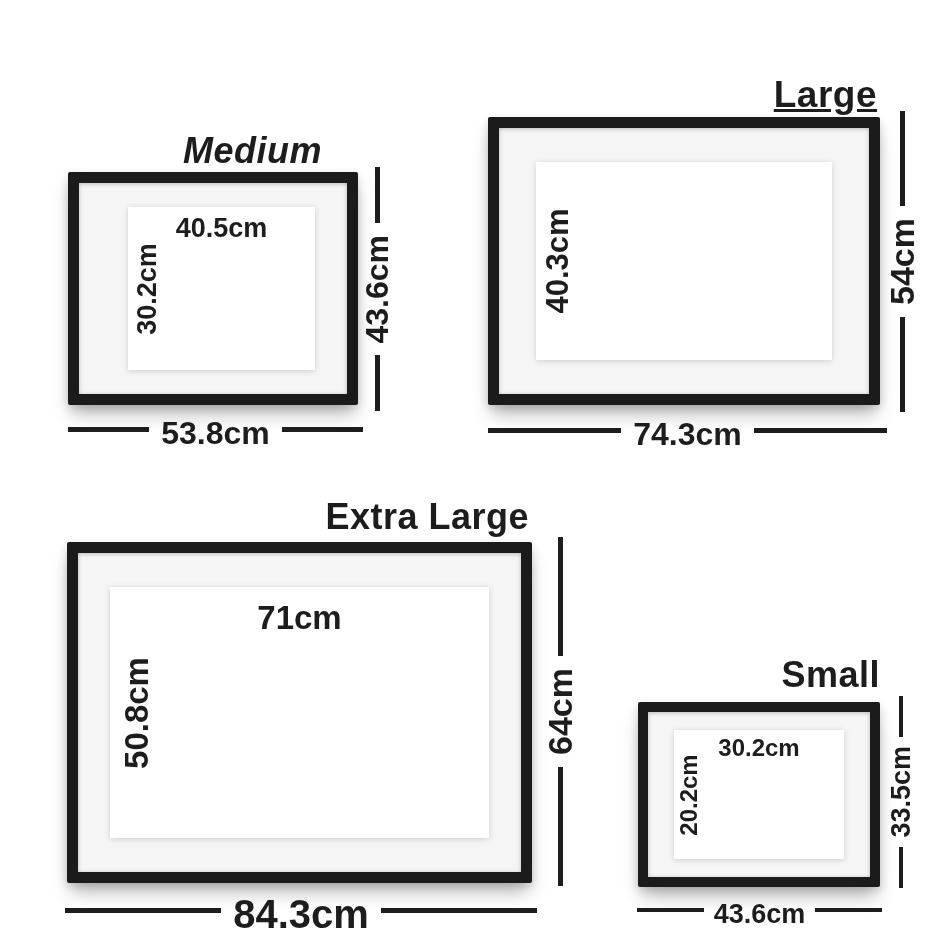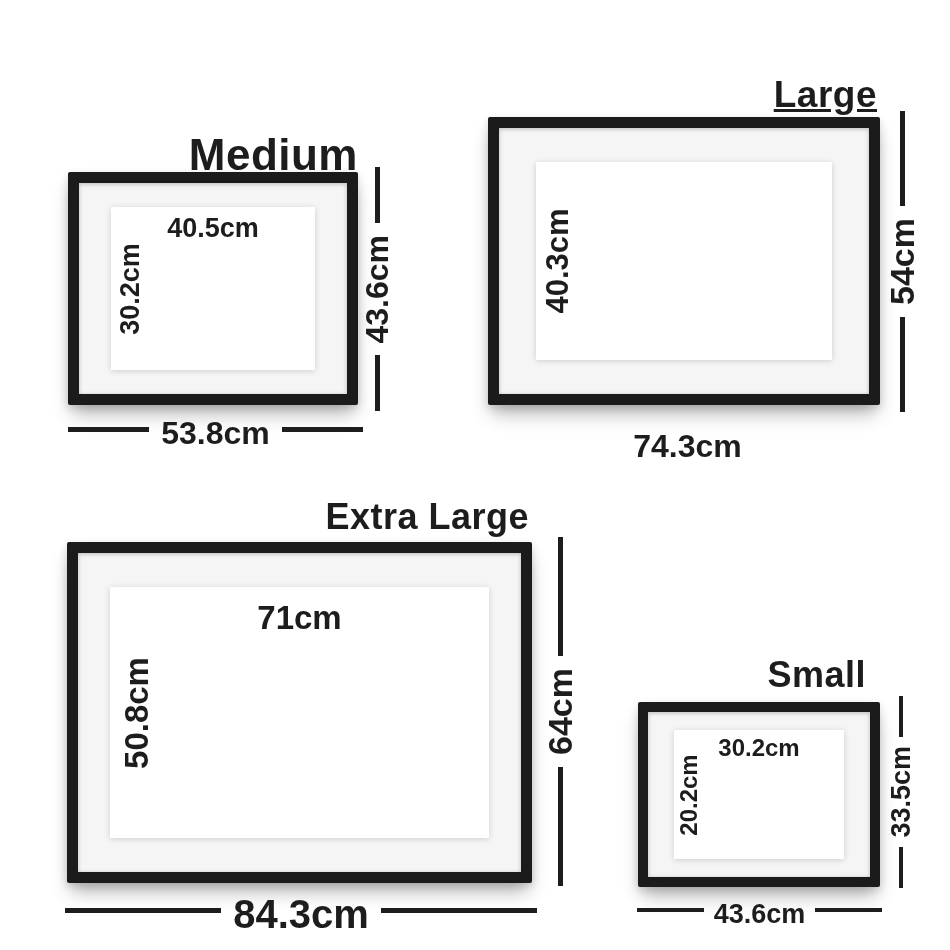--- a/index.html
+++ b/index.html
@@ -75,54 +75,54 @@
     height: 44px;
     display: flex;
     flex-direction: row;
     align-items: center;
     gap: 12px;
   }
   .hdim .dim-line { height: 5px; flex: 1; background: #1d1d1d; }
   .hdim .dim-val { font-weight: 700; white-space: nowrap; margin-top: 8px; }
 
   
-  #fg-m .size-title { top: 130px; right: 592px; font-size: 44px; }
+  #fg-m .size-title { top: 130px; right: 628px; font-size: 36px; font-style: italic; }
   #fg-m .frame { left: 68px; top: 172px; width: 290px; height: 233px; }
-  #fg-m .paper { inset: 24px 32px; }
+  #fg-m .paper { inset: 24px 32px; margin-left: 17px; }
   #fg-m .label-w, #fg-m .label-h { font-size: 27px; }
   #fg-m .vdim { left: 355px; top: 167px; height: 244px; }
   #fg-m .vdim .dim-val { font-size: 32px; }
   #fg-m .hdim { left: 68px; top: 407px; width: 295px; }
   #fg-m .hdim .dim-val { font-size: 32px; }
 
   
   #fg-l .size-title { top: 74px; right: 73px; font-size: 37px; text-decoration: underline; }
   #fg-l .frame { left: 488px; top: 117px; width: 392px; height: 288px; }
   #fg-l .paper { inset: 34px 37px; }
   #fg-l .label-w, #fg-l .label-h { font-size: 31px; }
   #fg-l .label-w { top: 8px; }
   #fg-l .vdim { left: 880px; top: 111px; height: 301px; }
   #fg-l .vdim .dim-val { font-size: 34px; }
-  #fg-l .hdim { left: 488px; top: 408px; width: 399px; flex-direction: column; }
+  #fg-l .hdim { left: 488px; top: 408px; width: 399px; }
   #fg-l .hdim .dim-val { font-size: 32px; }
 
   
   #fg-xl .size-title { top: 496px; right: 421px; font-size: 36px; }
   #fg-xl .frame { left: 67px; top: 542px; width: 465px; height: 341px; }
   #fg-xl .paper { inset: 34px 32px; }
   #fg-xl .label-w, #fg-xl .label-h { font-size: 33px; }
   #fg-xl .label-w { top: 12px; }
   #fg-xl .label-h { left: 8px; }
   #fg-xl .vdim { left: 538px; top: 537px; height: 349px; }
   #fg-xl .vdim .dim-val { font-size: 34px; }
   #fg-xl .hdim { left: 65px; top: 888px; width: 472px; }
   #fg-xl .hdim .dim-val { font-size: 40px; }
 
   
-  #fg-s .size-title { top: 654px; right: 84px; font-size: 36px; }
+  #fg-s .size-title { top: 654px; right: 70px; font-size: 36px; }
   #fg-s .frame { left: 638px; top: 702px; width: 242px; height: 185px; }
   #fg-s .mat { inset: 10px; }
   #fg-s .paper { inset: 18px 26px; }
   #fg-s .label-w, #fg-s .label-h { font-size: 24px; }
   #fg-s .label-w { top: 4px; }
   #fg-s .label-h { left: 1px; }
   #fg-s .vdim { left: 879px; top: 696px; height: 192px; gap: 9px; }
   #fg-s .vdim .dim-line { width: 4px; }
   #fg-s .vdim .dim-val { font-size: 27px; }
   #fg-s .hdim { left: 637px; top: 888px; width: 245px; gap: 10px; }

